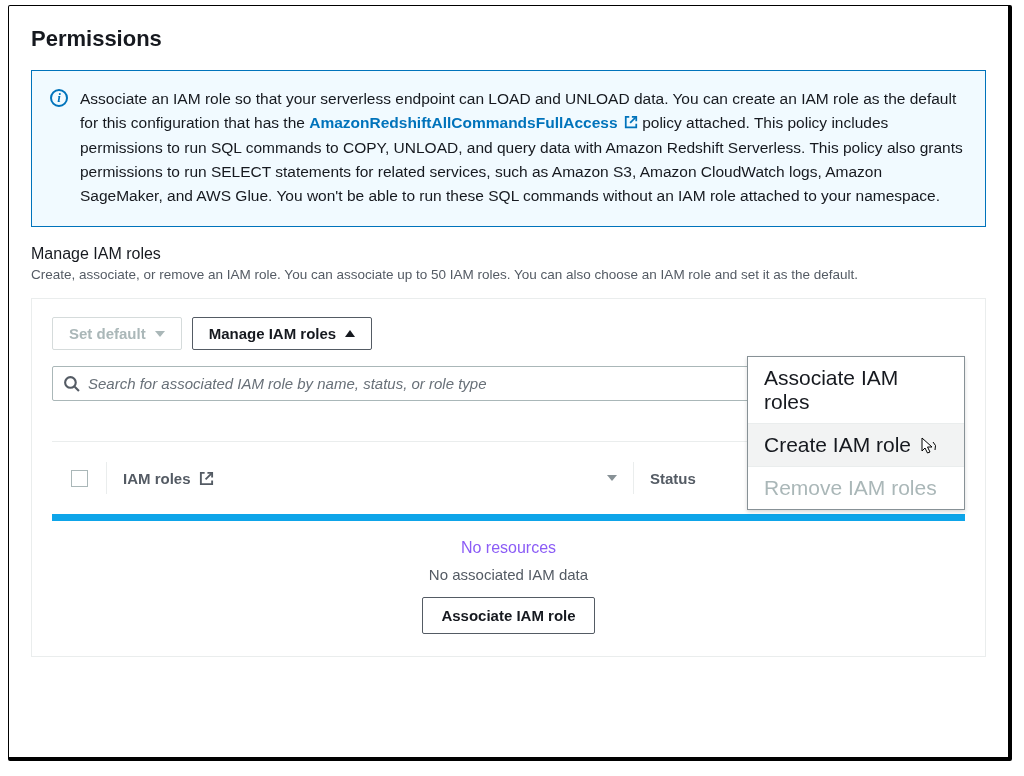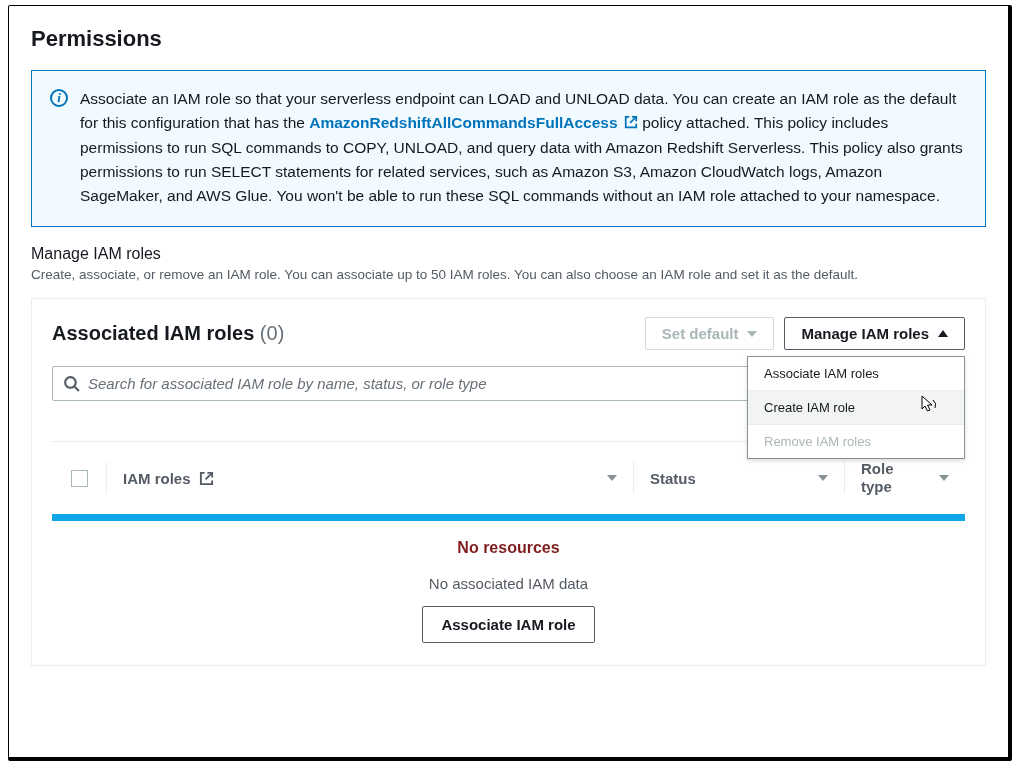--- a/index.html
+++ b/index.html
@@ -173,21 +173,21 @@
       top: 57px;
       right: 20px;
       width: 218px;
       border: 1px solid #879196;
       background: #fff;
       box-shadow: 0 2px 4px rgba(0,0,0,0.15);
       z-index: 10;
     }
     .dropdown-item {
       padding: 9px 16px;
-      font-size: 13px;
+      font-size: 21px;
       color: #16191f;
       cursor: pointer;
       border-top: 1px solid #eaeded;
       position: relative;
     }
     .dropdown-item:first-child {
       border-top: none;
     }
     .dropdown-item.hover {
       background: #f2f3f3;
@@ -250,23 +250,23 @@
     }
     .ext-svg {
       display: inline-flex;
     }
     .empty {
       text-align: center;
       padding: 18px 0 0 0;
     }
     .empty-title {
       font-size: 16px;
-      font-weight: 700;
-      color: #7f1d1d;
-      margin-bottom: 18px;
+      font-weight: 400;
+      color: #8b5cf6;
+      margin-bottom: 9px;
     }
     .empty-sub {
       font-size: 15px;
       color: #545b64;
       margin-bottom: 14px;
     }
     .empty .btn-mid {
       padding: 9px 18px;
       font-size: 15px;
       font-weight: 700;
@@ -299,24 +299,20 @@
       </a>
       <span> policy attached. This policy includes permissions to run SQL commands to COPY, UNLOAD, and query data with Amazon Redshift Serverless. This policy also grants permissions to run SELECT statements for related services, such as Amazon S3, Amazon CloudWatch logs, Amazon SageMaker, and AWS Glue. You won't be able to run these SQL commands without an IAM role attached to your namespace.</span>
     </div>
   </div>
 
   <div class="subhead">Manage IAM roles</div>
   <div class="subdesc">Create, associate, or remove an IAM role. You can associate up to 50 IAM roles. You can also choose an IAM role and set it as the default.</div>
 
   <div class="inner-card">
     <div class="inner-header">
-      <div class="inner-title">
-        <span>Associated IAM roles</span>
-        <span class="count">(0)</span>
-      </div>
       <div class="actions">
         <button class="btn disabled">
           <span>Set default</span>
           <span class="caret-down"></span>
         </button>
         <button class="btn dark">
           <span>Manage IAM roles</span>
           <span class="caret-up"></span>
         </button>
       </div>

